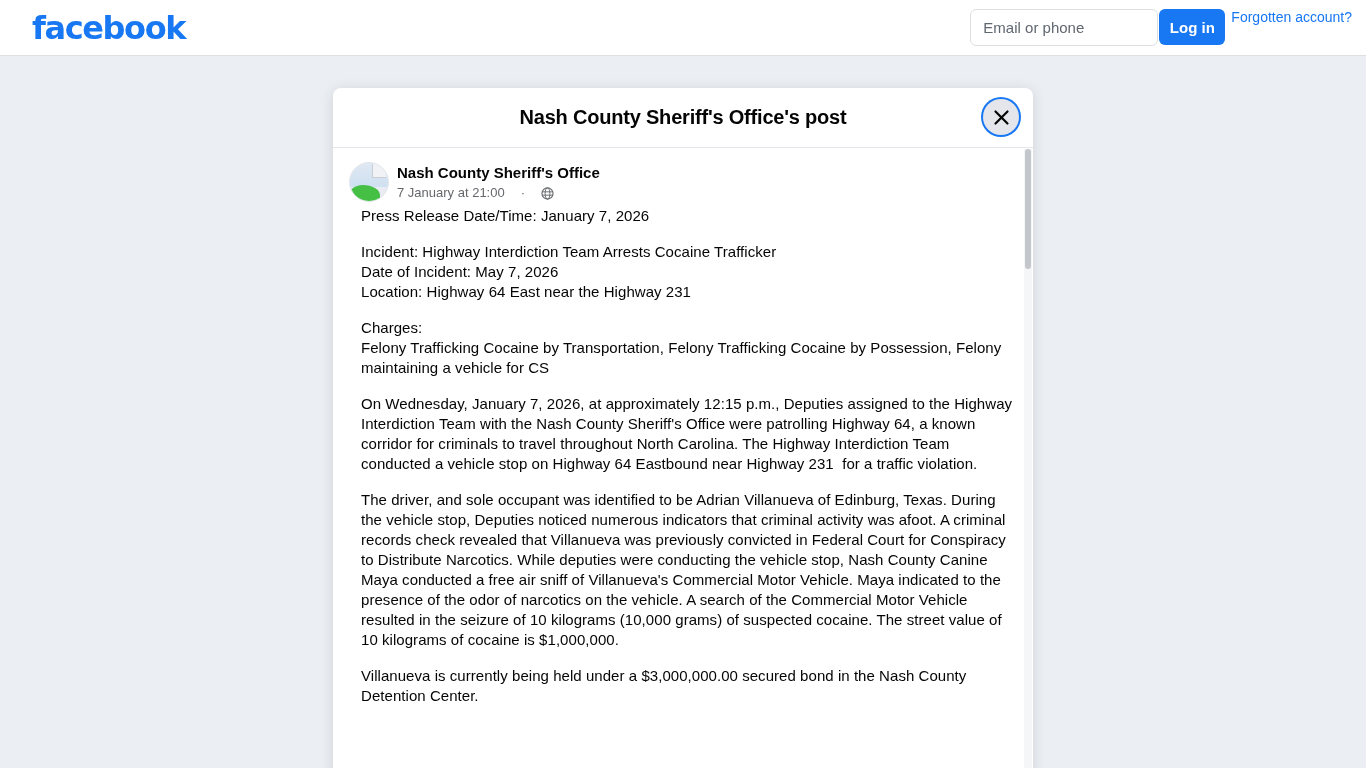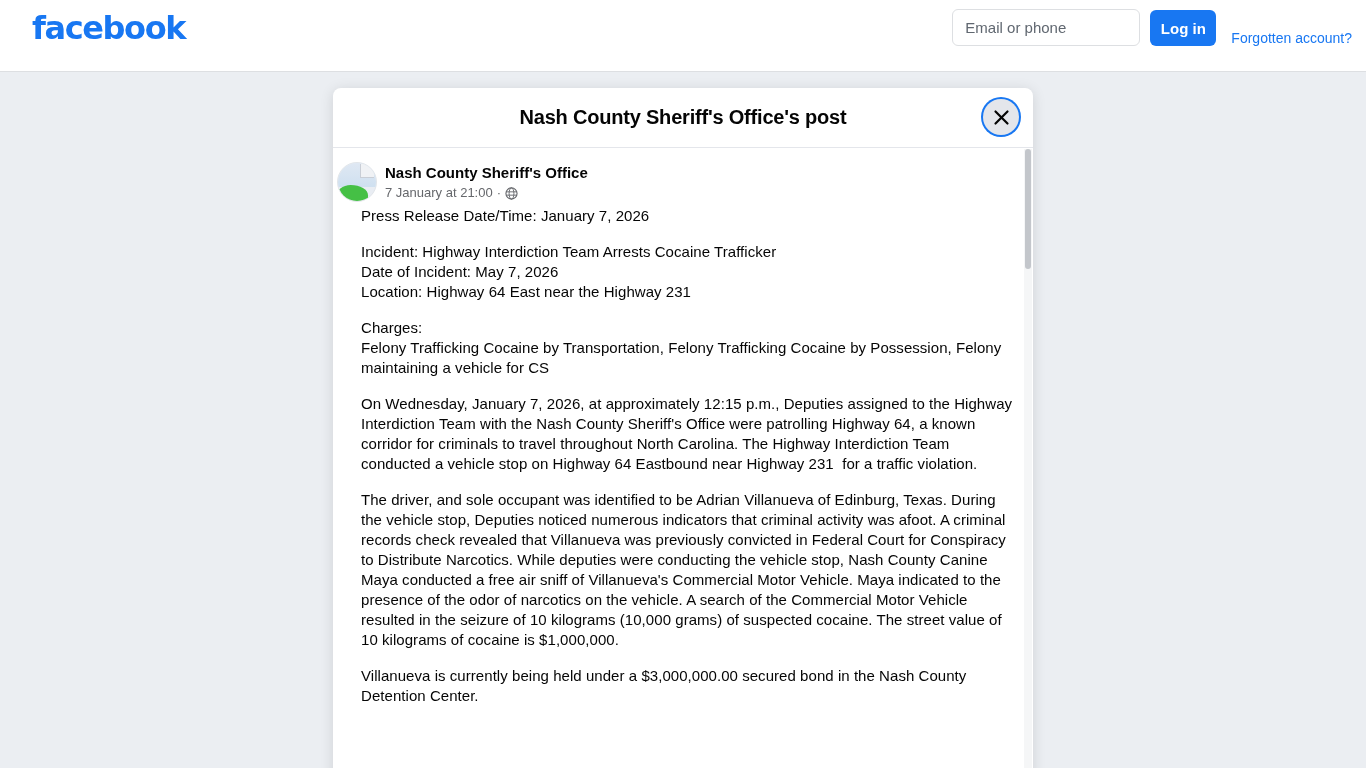--- a/index.html
+++ b/index.html
@@ -10,21 +10,21 @@
     background: #ebeef2;
     font-family: "Liberation Sans", sans-serif;
     -webkit-font-smoothing: antialiased;
   }
 
   
   .fb-header {
     position: absolute;
     top: 0; left: 0;
     width: 1366px;
-    height: 72px;
+    height: 56px;
     background: #ffffff;
     border-bottom: 1px solid #dddfe2;
     display: flex;
     align-items: center;
     z-index: 5;
   }
   .fb-logo {
     position: absolute;
     left: 32px;
     top: 11px;
@@ -34,22 +34,22 @@
     color: #1877f2;
     letter-spacing: -1.4px;
     font-family: "DejaVu Sans", sans-serif;
     user-select: none;
   }
   .login-area {
     position: absolute;
     right: 14px;
     top: 9px;
     display: flex;
-    align-items: flex-end;
-    gap: 10px;
+    align-items: flex-start;
+    gap: 1px;
   }
   .login-input {
     width: 188px;
     height: 37px;
     border: 1px solid #dddfe2;
     border-radius: 6px;
     padding: 0 12px;
     font-size: 15px;
     color: #1c1e21;
     background: #fff;
@@ -124,21 +124,21 @@
   
   .modal-body {
     position: relative;
     height: 640px;
     overflow: hidden;
     padding: 0;
   }
   .post-head {
     display: flex;
     align-items: flex-start;
-    padding: 14px 16px 4px 4px;
+    padding: 14px 16px 4px 16px;
   }
   .avatar {
     width: 40px; height: 40px;
     border-radius: 50%;
     flex: 0 0 40px;
     margin-right: 8px;
     overflow: hidden;
     position: relative;
     background: #e9edf3;
     border: 1px solid #e2e6ea;
@@ -169,21 +169,21 @@
     line-height: 19px;
     cursor: pointer;
   }
   .post-meta {
     font-size: 13px;
     color: #65676b;
     line-height: 18px;
     margin-top: 2px;
     display: flex;
     align-items: center;
-    gap: 4px;
+    gap: 16px;
   }
   .globe-icon { display: inline-flex; align-items: center; }
 
   .post-text {
     padding: 0 16px 0 28px;
     font-size: 15px;
     line-height: 20px;
     color: #050505;
     letter-spacing: 0.05px;
   }

